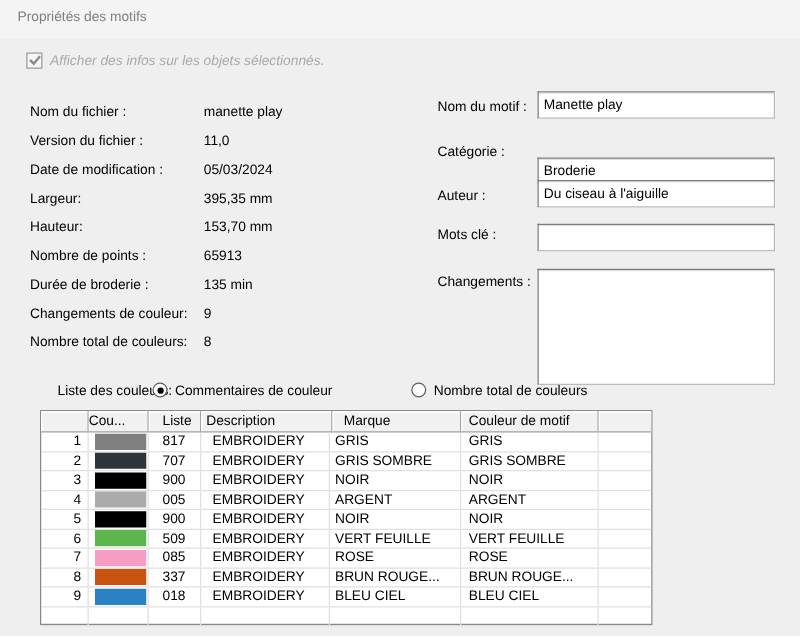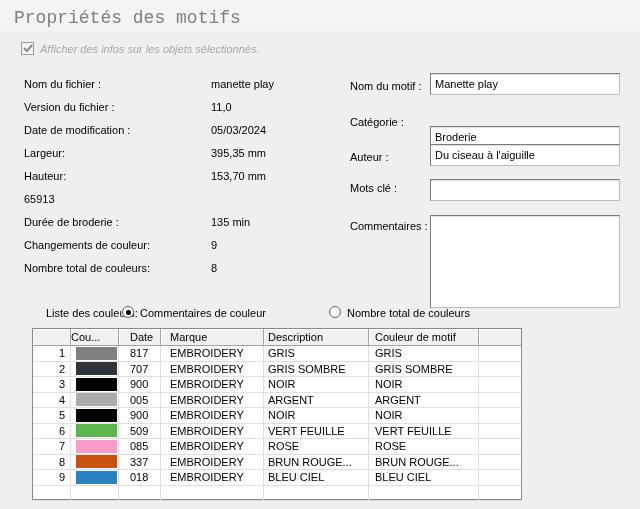--- a/index.html
+++ b/index.html
@@ -8,29 +8,29 @@
     --input_border:#7b7b7b; --input_border_light:#bcbcbc;
     --table_grid:#e0e0e0; --table_header_border:#a3a3a3; --table_outer:#898989;
   }
   *{box-sizing:border-box;margin:0;padding:0;}
   html,body{width:640px;height:509px;}
   body{
     position:relative;overflow:hidden;background:var(--dialog_bg);
     font-family:"Liberation Sans", sans-serif;font-size:11px;color:var(--body_text);
   }
   .header-strip{position:absolute;left:0;top:0;width:640px;height:31px;background:var(--header_strip_bg);}
-  .dlg-title{position:absolute;left:14px;top:8px;font-size:18px;color:var(--title_text);font-family:Liberation Mono, monospace;}
+  .dlg-title{position:absolute;left:14px;top:8px;font-size:11px;color:var(--title_text);}
   
   .chk-row{position:absolute;left:21px;top:42px;display:flex;align-items:center;font-style:italic;}
   .checkbox{width:13px;height:13px;background:#f6f6f6;border:1px solid #9a9a9a;display:flex;align-items:center;justify-content:center;}
   .checkbox svg{display:block;}
   .chk-label{margin-left:6px;color:var(--disabled_text);}
   
   .info-grid{position:absolute;left:24px;top:78px;}
-  .info-row{display:flex;height:23px;align-items:flex-start;white-space:nowrap;gap:48px;}
+  .info-row{display:flex;height:23px;align-items:center;white-space:nowrap;}
   .info-label{display:inline-block;width:139px;}
   
   .form-label{position:absolute;left:350px;white-space:nowrap;}
   .tb{
     position:absolute;left:430px;width:190px;height:22px;background:var(--input_bg);
     border:1px solid var(--input_border);border-right-color:var(--input_border_light);
     border-bottom-color:var(--input_border_light);box-shadow:inset 0 1px 0 rgba(0,0,0,.12);
     font-family:"Liberation Sans", sans-serif;font-size:11px;color:#000;padding:0 4px;outline:none;
   }
   textarea.tb{height:93px;resize:none;padding-top:3px;}
@@ -90,20 +90,21 @@
     </div>
   <div class="info-row">
       <span class="info-label">Largeur:</span>
       <span>395,35 mm</span>
     </div>
   <div class="info-row">
       <span class="info-label">Hauteur:</span>
       <span>153,70 mm</span>
     </div>
   <div class="info-row">
+      <span class="info-label">Nombre de points :</span>
       <span>65913</span>
     </div>
   <div class="info-row">
       <span class="info-label">Durée de broderie :</span>
       <span>135 min</span>
     </div>
   <div class="info-row">
       <span class="info-label">Changements de couleur:</span>
       <span>9</span>
     </div>
@@ -114,38 +115,38 @@
 </div>
 
 <span class="form-label" style="top:80px">Nom du motif :</span>
 <input class="tb" style="top: 73px;" value="Manette play">
 <span class="form-label" style="top:116px">Catégorie :</span>
 <input class="tb" style="top: 126px;" value="Broderie">
 <span class="form-label" style="top:151px">Auteur :</span>
 <input class="tb" style="top: 144px;" value="Du ciseau à l'aiguille">
 <span class="form-label" style="top:182px">Mots clé :</span>
 <input class="tb" style="top: 179px;" value="">
-<span class="form-label" style="top:220px">Commentaires :</span>
+<span class="form-label" style="top:220px">Changements :</span>
 <textarea class="tb" style="top: 215px;"></textarea>
 
 <span class="list-label">Liste des couleurs:</span>
 <div class="radio" style="left:122px;top:306px">
     <div class="dot"></div>
   </div>
 <span class="radio-label" style="left:140px;top:307px">Commentaires de couleur</span>
 <div class="radio" style="left:329px;top:306px"></div>
 <span class="radio-label" style="left:347px;top:307px">Nombre total de couleurs</span>
 
 <div class="table">
   <div class="tr hdr">
     <div class="th c-num"></div>
     <div class="th c-col">Cou...</div>
-    <div class="th c-code">Date</div>
+    <div class="th c-code">Liste</div>
+    <div class="th c-desc">Description</div>
     <div class="th c-brand">Marque</div>
-    <div class="th c-desc">Description</div>
     <div class="th c-base">Couleur de motif</div>
     <div class="th c-fill"></div>
   </div>
   <div class="tr">
     <div class="td c-num">1</div>
     <div class="td c-col">
         <div class="swatch" style="background-color: rgb(128, 128, 128);"></div>
       </div>
     <div class="td c-code">817</div>
     <div class="td c-brand">EMBROIDERY</div>

